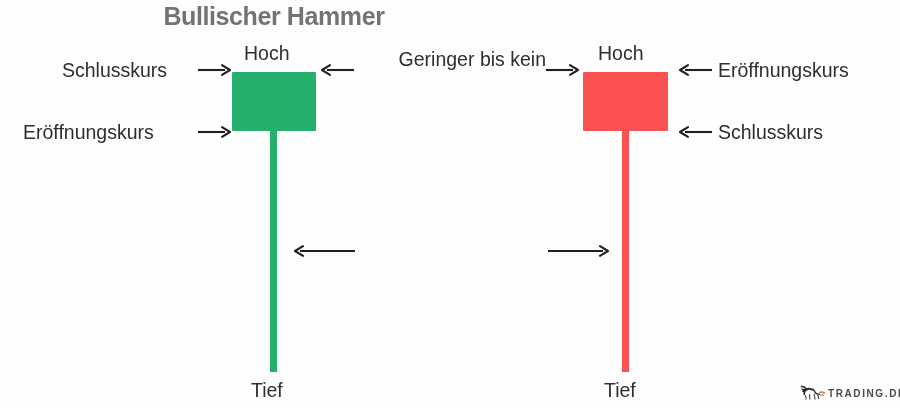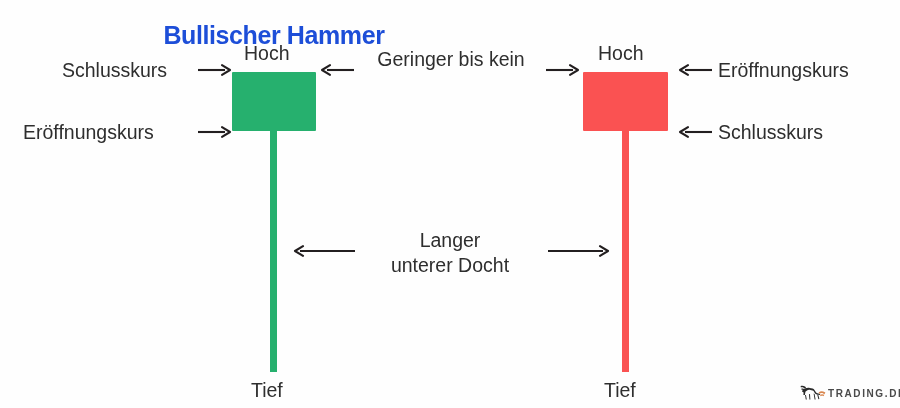--- a/index.html
+++ b/index.html
@@ -20,36 +20,35 @@
     height: 408px;
     background: #fefefe;
   }
   .abs { position: absolute; }
 
   
   .title {
     font-weight: bold;
     font-size: 25px;
     letter-spacing: -0.4px;
-    color: #1d4ed8;
+    color: #737373;
     text-align: center;
     white-space: nowrap;
-    margin-top: 19px;
   }
   #title-bull { left: 128px; top: 2px; width: 292px; }
   #title-bear { left: 478px; top: 2px; width: 292px; }
 
   
   .lbl {
     font-size: 19.5px;
     color: #2e2e2e;
     white-space: nowrap;
     line-height: 25px;
   }
-  .lbl.center { text-align: center; white-space: normal; }
+  .lbl.center { text-align: right; white-space: normal; }
 
   
   .body {
     border-radius: 1px;
   }
   .wick { }
 
   #green-body {
     left: 232px; top: 72px;
     width: 84px; height: 59px;
@@ -156,24 +155,20 @@
       <path d="M0 7 H27" stroke="#231f20" stroke-width="2.1" fill="none"></path>
       <path d="M24 2.2 L32 7 L24 11.8" stroke="#231f20" stroke-width="2.1" fill="none" stroke-linecap="round" stroke-linejoin="round"></path>
     </svg>
   </div>
 
   <div class="abs arrow" style="left:293px; top:244px;">
     <svg width="62" height="14" viewBox="0 0 62 14">
       <path d="M62 7 H7" stroke="#231f20" stroke-width="2.1" fill="none"></path>
       <path d="M10 2.2 L2 7 L10 11.8" stroke="#231f20" stroke-width="2.1" fill="none" stroke-linecap="round" stroke-linejoin="round"></path>
     </svg>
-  </div>
-  <div class="abs lbl center" style="left:360px; top:228px; width:180px;">
-    <div>Langer</div>
-    <div>unterer Docht</div>
   </div>
   <div class="abs arrow" style="left:548px; top:244px;">
     <svg width="62" height="14" viewBox="0 0 62 14">
       <path d="M0 7 H55" stroke="#231f20" stroke-width="2.1" fill="none"></path>
       <path d="M52 2.2 L60 7 L52 11.8" stroke="#231f20" stroke-width="2.1" fill="none" stroke-linecap="round" stroke-linejoin="round"></path>
     </svg>
   </div>
 
   <div class="abs" id="logo">
     <span style="display:block;">

